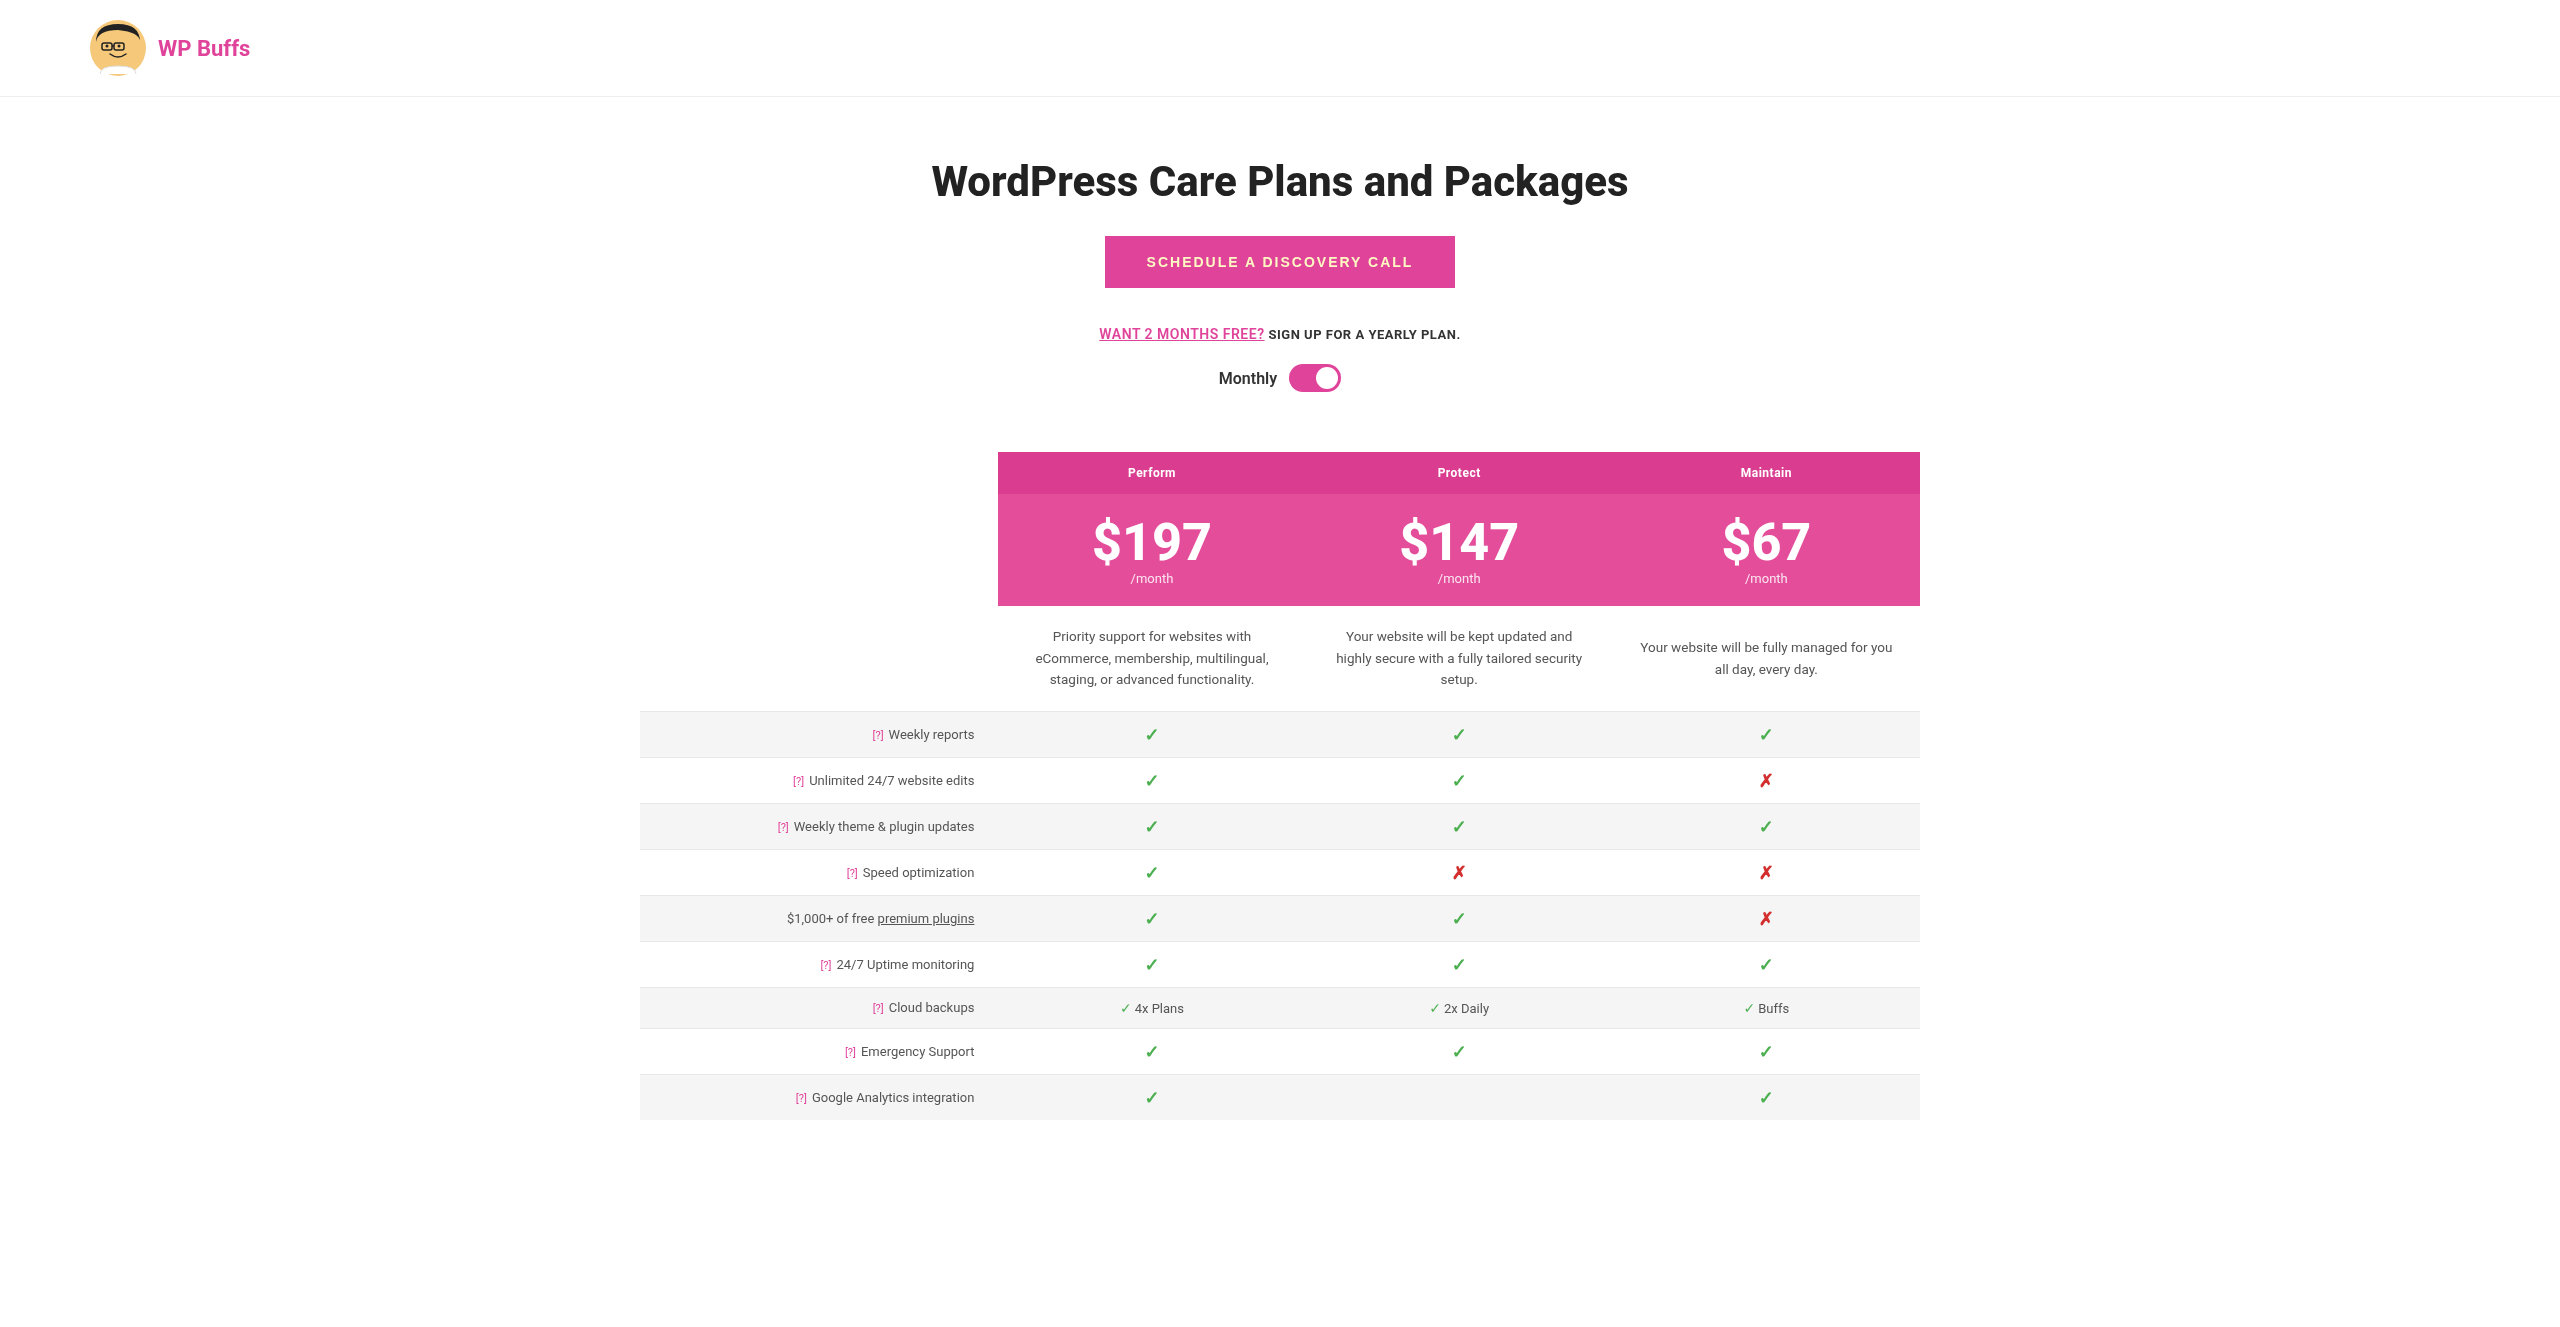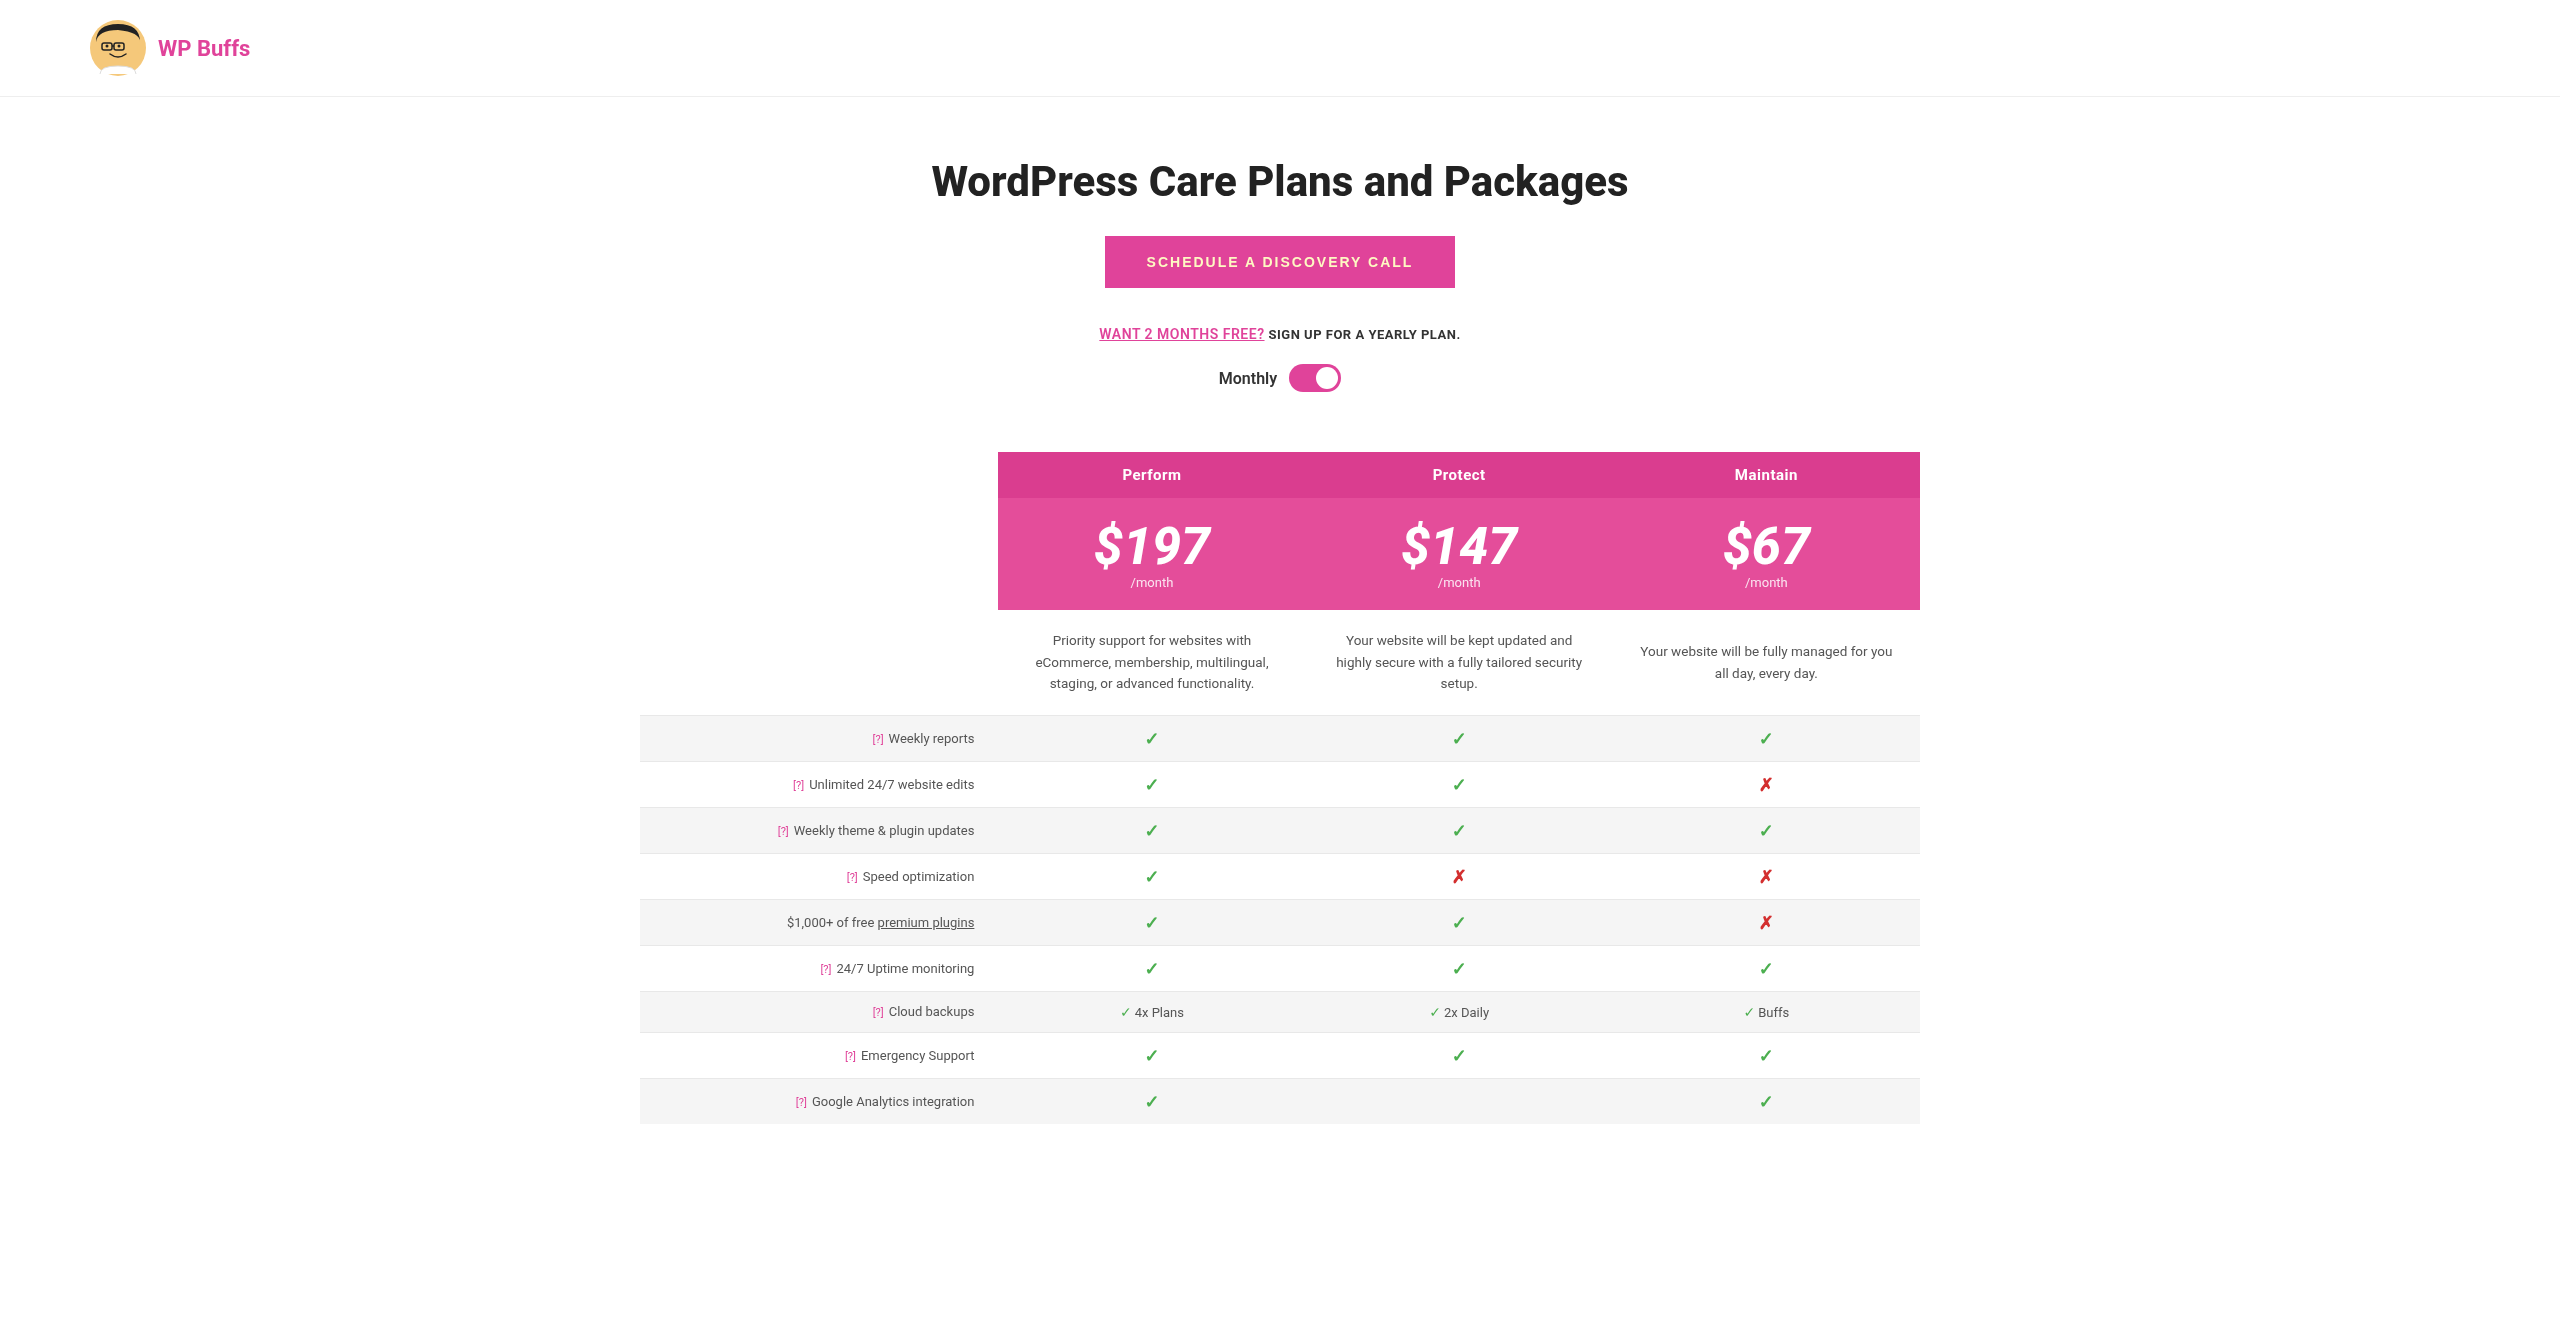--- a/index.html
+++ b/index.html
@@ -145,21 +145,21 @@
     
     .col-feature { width: 28%; }
     .col-perform { width: 24%; }
     .col-protect { width: 24%; }
     .col-maintain { width: 24%; }
 
     
     .plan-name-row td {
       text-align: center;
       padding: 14px 20px;
-      font-size: 15px;
+      font-size: 12px;
       font-weight: 700;
       color: #fff;
       background: #da3d8f;
       letter-spacing: 0.5px;
     }
     .plan-name-row td.feature-col {
       background: transparent;
       border: none;
     }
     .plan-price-row td {
@@ -169,21 +169,20 @@
     }
     .plan-price-row td.feature-col {
       background: transparent;
     }
     .price-amount {
       font-size: 52px;
       font-weight: 800;
       color: #fff;
       display: block;
       line-height: 1.1;
-      font-style: italic;
     }
     .price-period {
       font-size: 13px;
       color: rgba(255,255,255,0.85);
       display: block;
     }
 
     
     .desc-row td {
       text-align: center;

